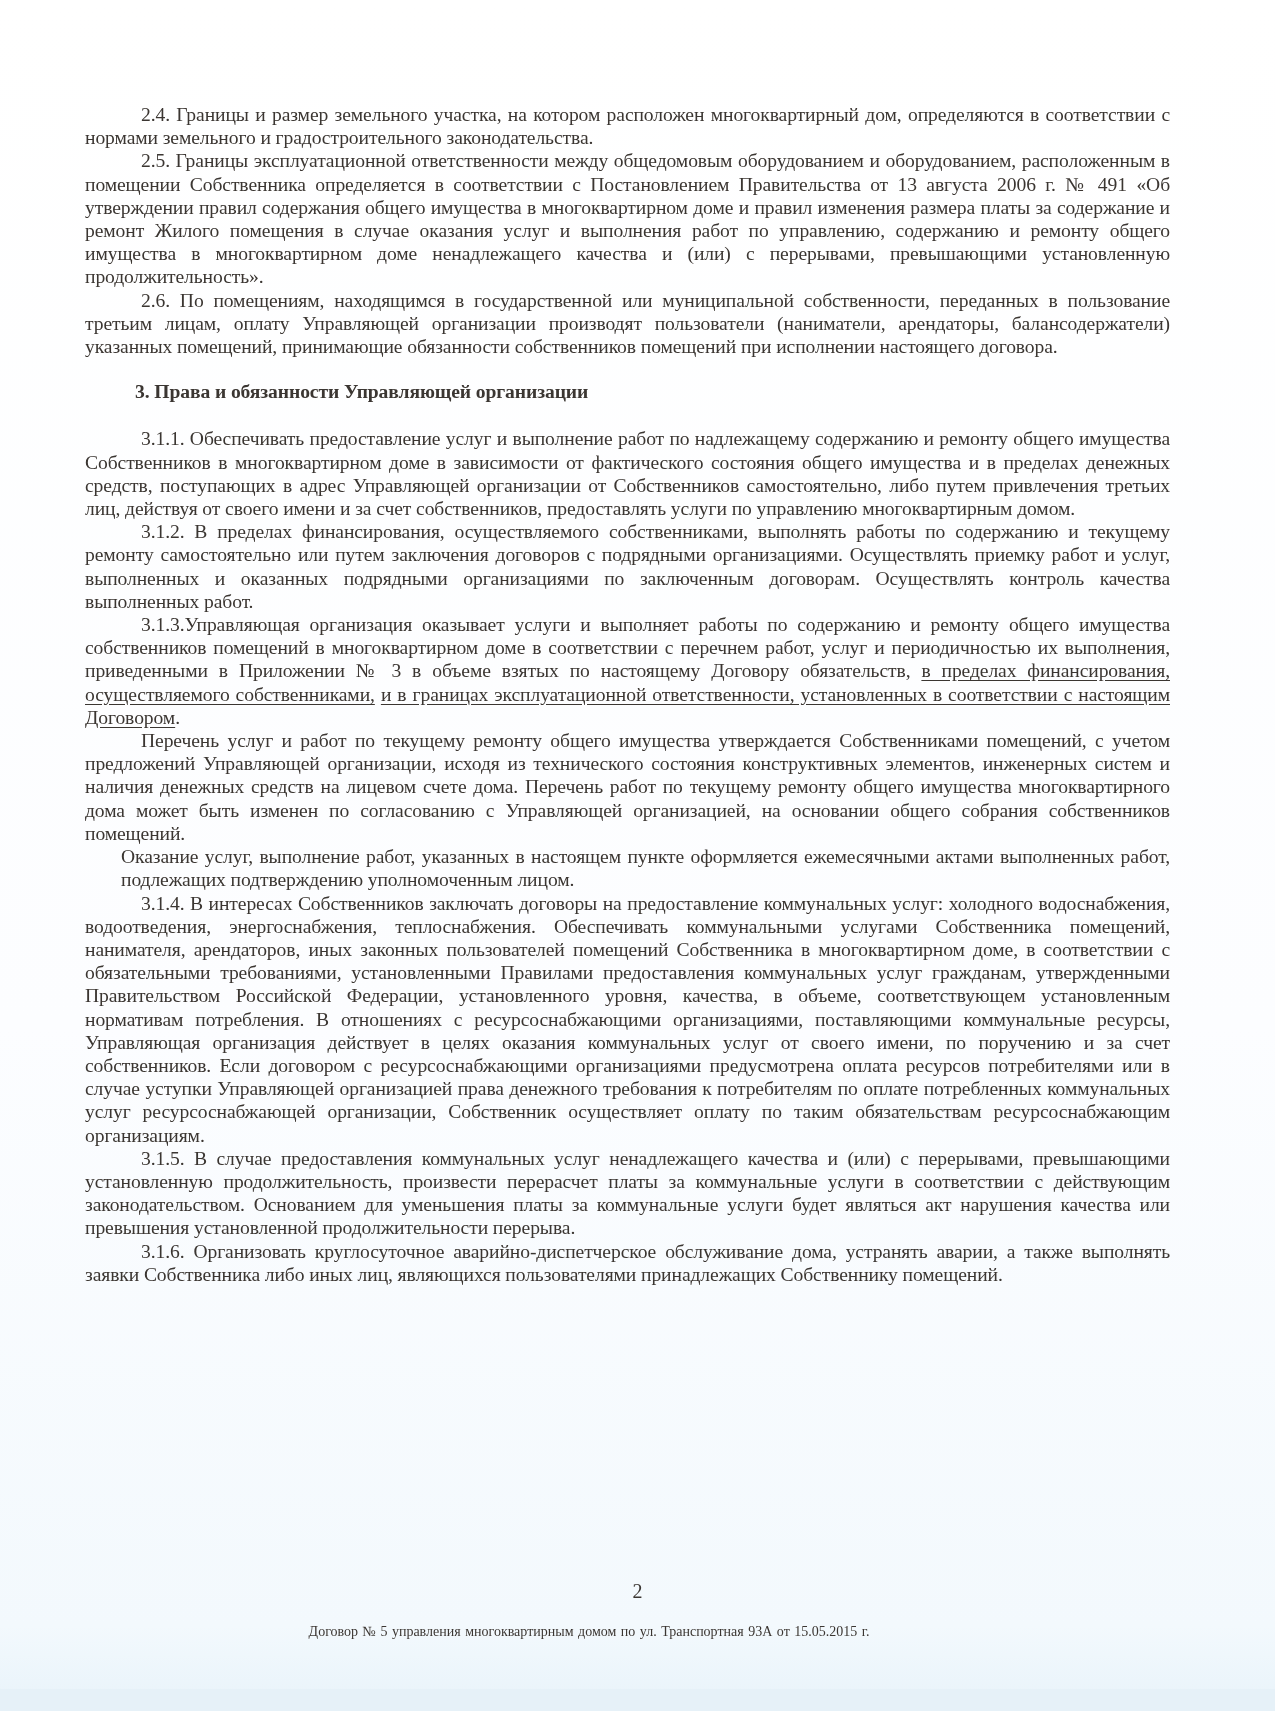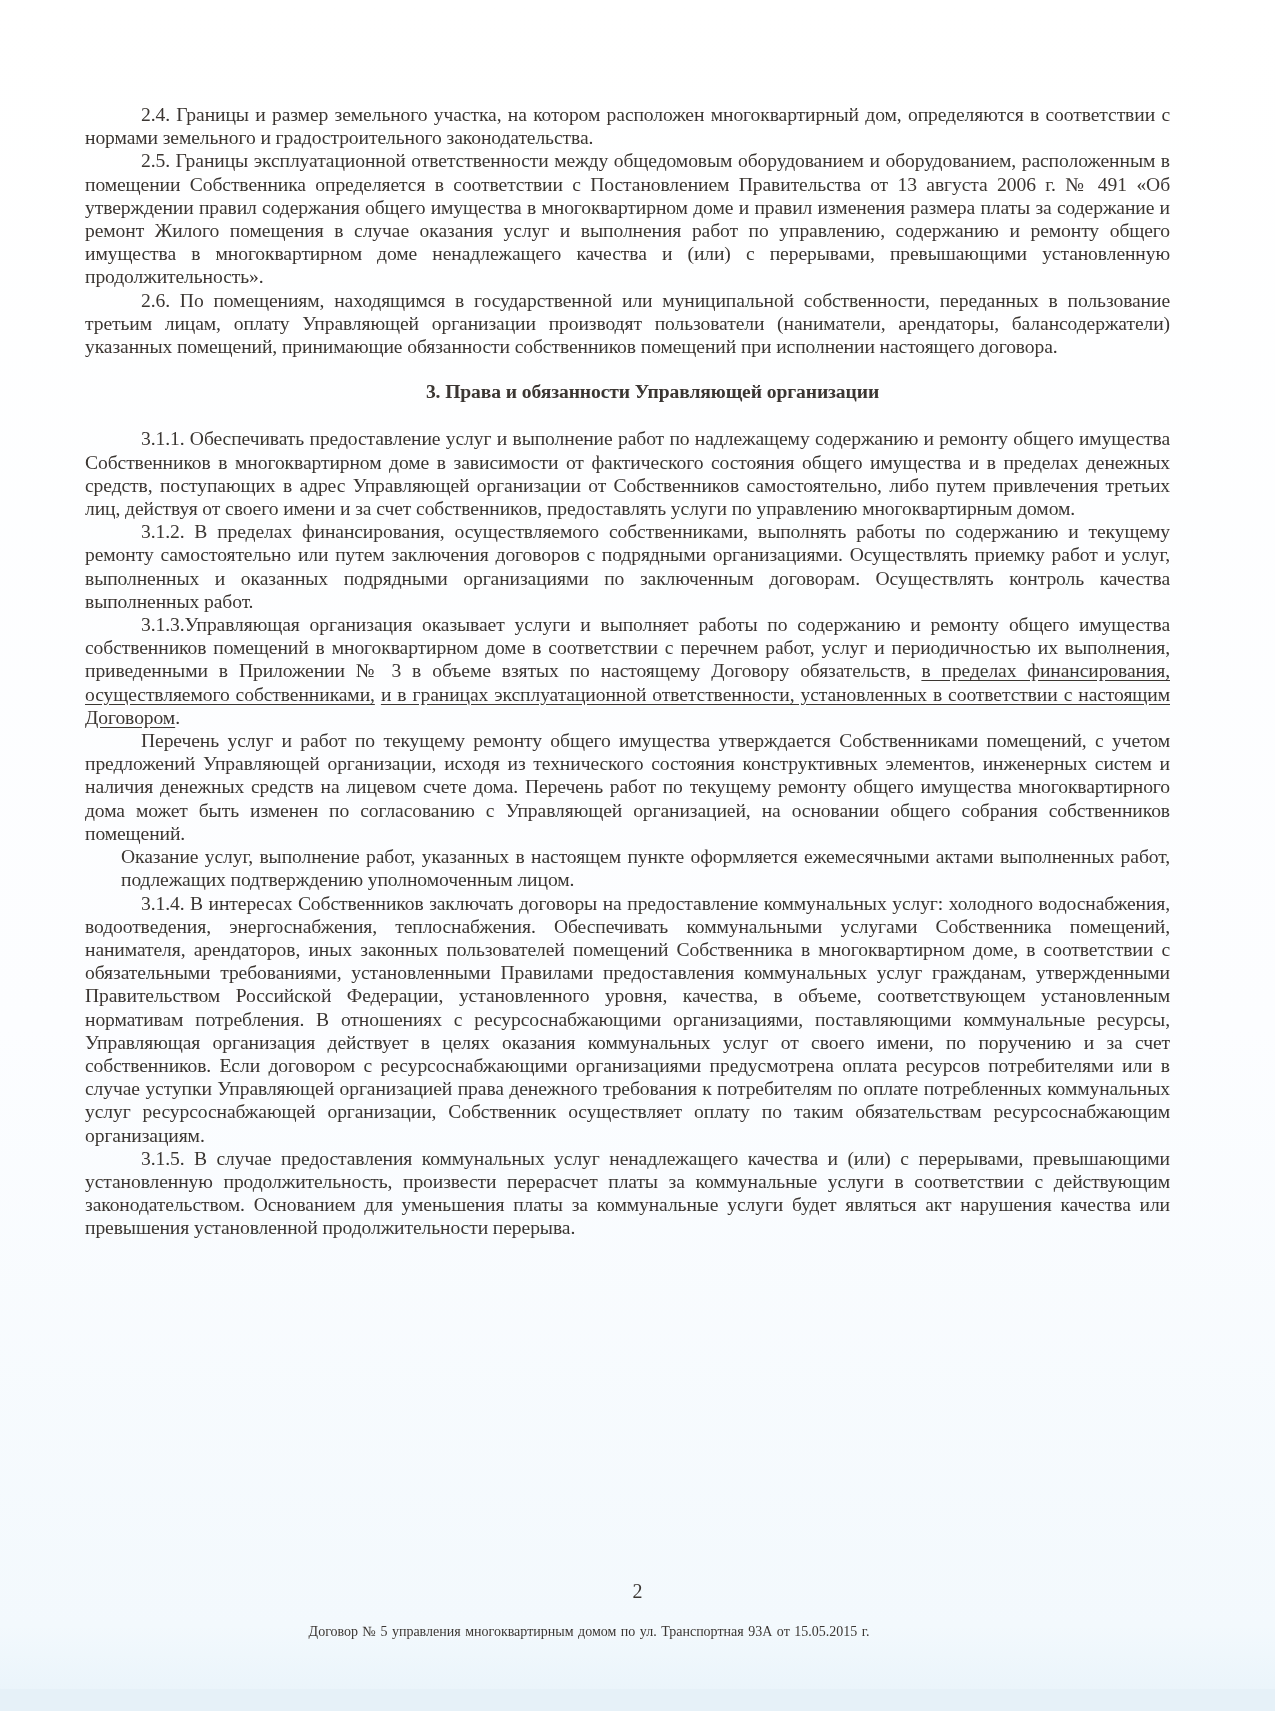--- a/index.html
+++ b/index.html
@@ -41,21 +41,21 @@
     }
     .content p {
       margin: 0;
       text-indent: 56px;
       font-family: Liberation Serif, serif;
     }
     .content p.noindent { text-indent: 0; margin-left: 36px; }
     .content p.sect31 { text-indent: 0; }
     .content p.sect31 .num { display: inline-block; width: 54px; }
     .heading {
-      text-align: center;
+      text-align: left;
       font-weight: bold;
       margin: 22px 0 24px 0 !important;
       text-indent: 0 !important;
       padding-left: 50px;
       font-size: 19.6px;
     }
     .u { text-decoration: underline; text-underline-offset: 3px; }
     .page-number {
       position: absolute;
       left: 0; width: 1275px;
@@ -83,18 +83,19 @@
 
     <p class="heading">3.  Права и обязанности Управляющей организации</p>
 
     <p>3.1.1.  Обеспечивать предоставление услуг и выполнение работ по надлежащему содержанию и ремонту общего имущества Собственников в многоквартирном доме в зависимости от фактического состояния общего имущества и в пределах денежных средств, поступающих в адрес Управляющей организации от Собственников самостоятельно, либо путем привлечения третьих лиц, действуя от своего имени и за счет собственников, предоставлять услуги по управлению многоквартирным домом.</p>
     <p>3.1.2.  В пределах финансирования, осуществляемого собственниками, выполнять работы по содержанию и текущему ремонту самостоятельно или путем заключения договоров с подрядными организациями. Осуществлять приемку работ и услуг, выполненных и оказанных подрядными организациями по заключенным договорам. Осуществлять контроль качества выполненных работ.</p>
     <p><span>3.1.3.Управляющая организация оказывает услуги и выполняет работы по содержанию и ремонту общего имущества собственников помещений в многоквартирном доме в соответствии с перечнем работ, услуг и периодичностью их выполнения, приведенными в Приложении № 3 в объеме взятых по настоящему Договору обязательств, </span><span class="u">в пределах финансирования, осуществляемого собственниками,</span><span> </span><span class="u">и в границах эксплуатационной ответственности, установленных в соответствии с настоящим Договором</span><span>.</span></p>
     <p>Перечень услуг и работ по текущему ремонту общего имущества утверждается Собственниками помещений, с учетом предложений Управляющей организации, исходя из технического состояния конструктивных элементов, инженерных систем и наличия денежных средств на лицевом счете дома. Перечень работ по текущему ремонту общего имущества многоквартирного дома может быть изменен по согласованию с Управляющей организацией, на основании общего собрания собственников помещений.</p>
     <p class="noindent">Оказание услуг, выполнение работ, указанных в настоящем пункте оформляется ежемесячными актами выполненных работ, подлежащих подтверждению уполномоченным лицом.</p>
     <p>3.1.4. В интересах Собственников заключать договоры на предоставление коммунальных услуг: холодного водоснабжения, водоотведения, энергоснабжения, теплоснабжения.  Обеспечивать коммунальными услугами Собственника помещений, нанимателя, арендаторов, иных законных пользователей помещений Собственника в многоквартирном доме, в соответствии с обязательными требованиями, установленными Правилами предоставления коммунальных услуг гражданам, утвержденными Правительством Российской Федерации, установленного уровня, качества, в объеме, соответствующем установленным нормативам потребления. В отношениях с ресурсоснабжающими организациями, поставляющими коммунальные ресурсы, Управляющая организация действует в целях оказания коммунальных услуг от своего имени, по поручению и за счет собственников. Если договором с ресурсоснабжающими организациями предусмотрена оплата ресурсов потребителями или в случае уступки Управляющей организацией права денежного требования к потребителям по оплате потребленных коммунальных услуг ресурсоснабжающей организации, Собственник осуществляет оплату по таким обязательствам ресурсоснабжающим организациям.</p>
     <p>3.1.5. В случае предоставления коммунальных услуг ненадлежащего качества и (или) с перерывами, превышающими установленную продолжительность, произвести перерасчет платы за коммунальные услуги в соответствии с действующим законодательством. Основанием для уменьшения платы за коммунальные услуги будет являться акт нарушения качества или превышения установленной продолжительности перерыва.</p>
+    <p>3.1.6. Организовать круглосуточное аварийно-диспетчерское обслуживание дома, устранять аварии, а также выполнять заявки Собственника либо иных лиц, являющихся пользователями принадлежащих Собственнику помещений.</p>
   </div>
 
   <div class="page-number">2</div>
   <div class="footer">Договор № 5   управления многоквартирным  домом  по ул. Транспортная 93А   от  15.05.2015 г.</div>
   <div class="bottom-strip"></div>
 </div>
 
 </body></html>

